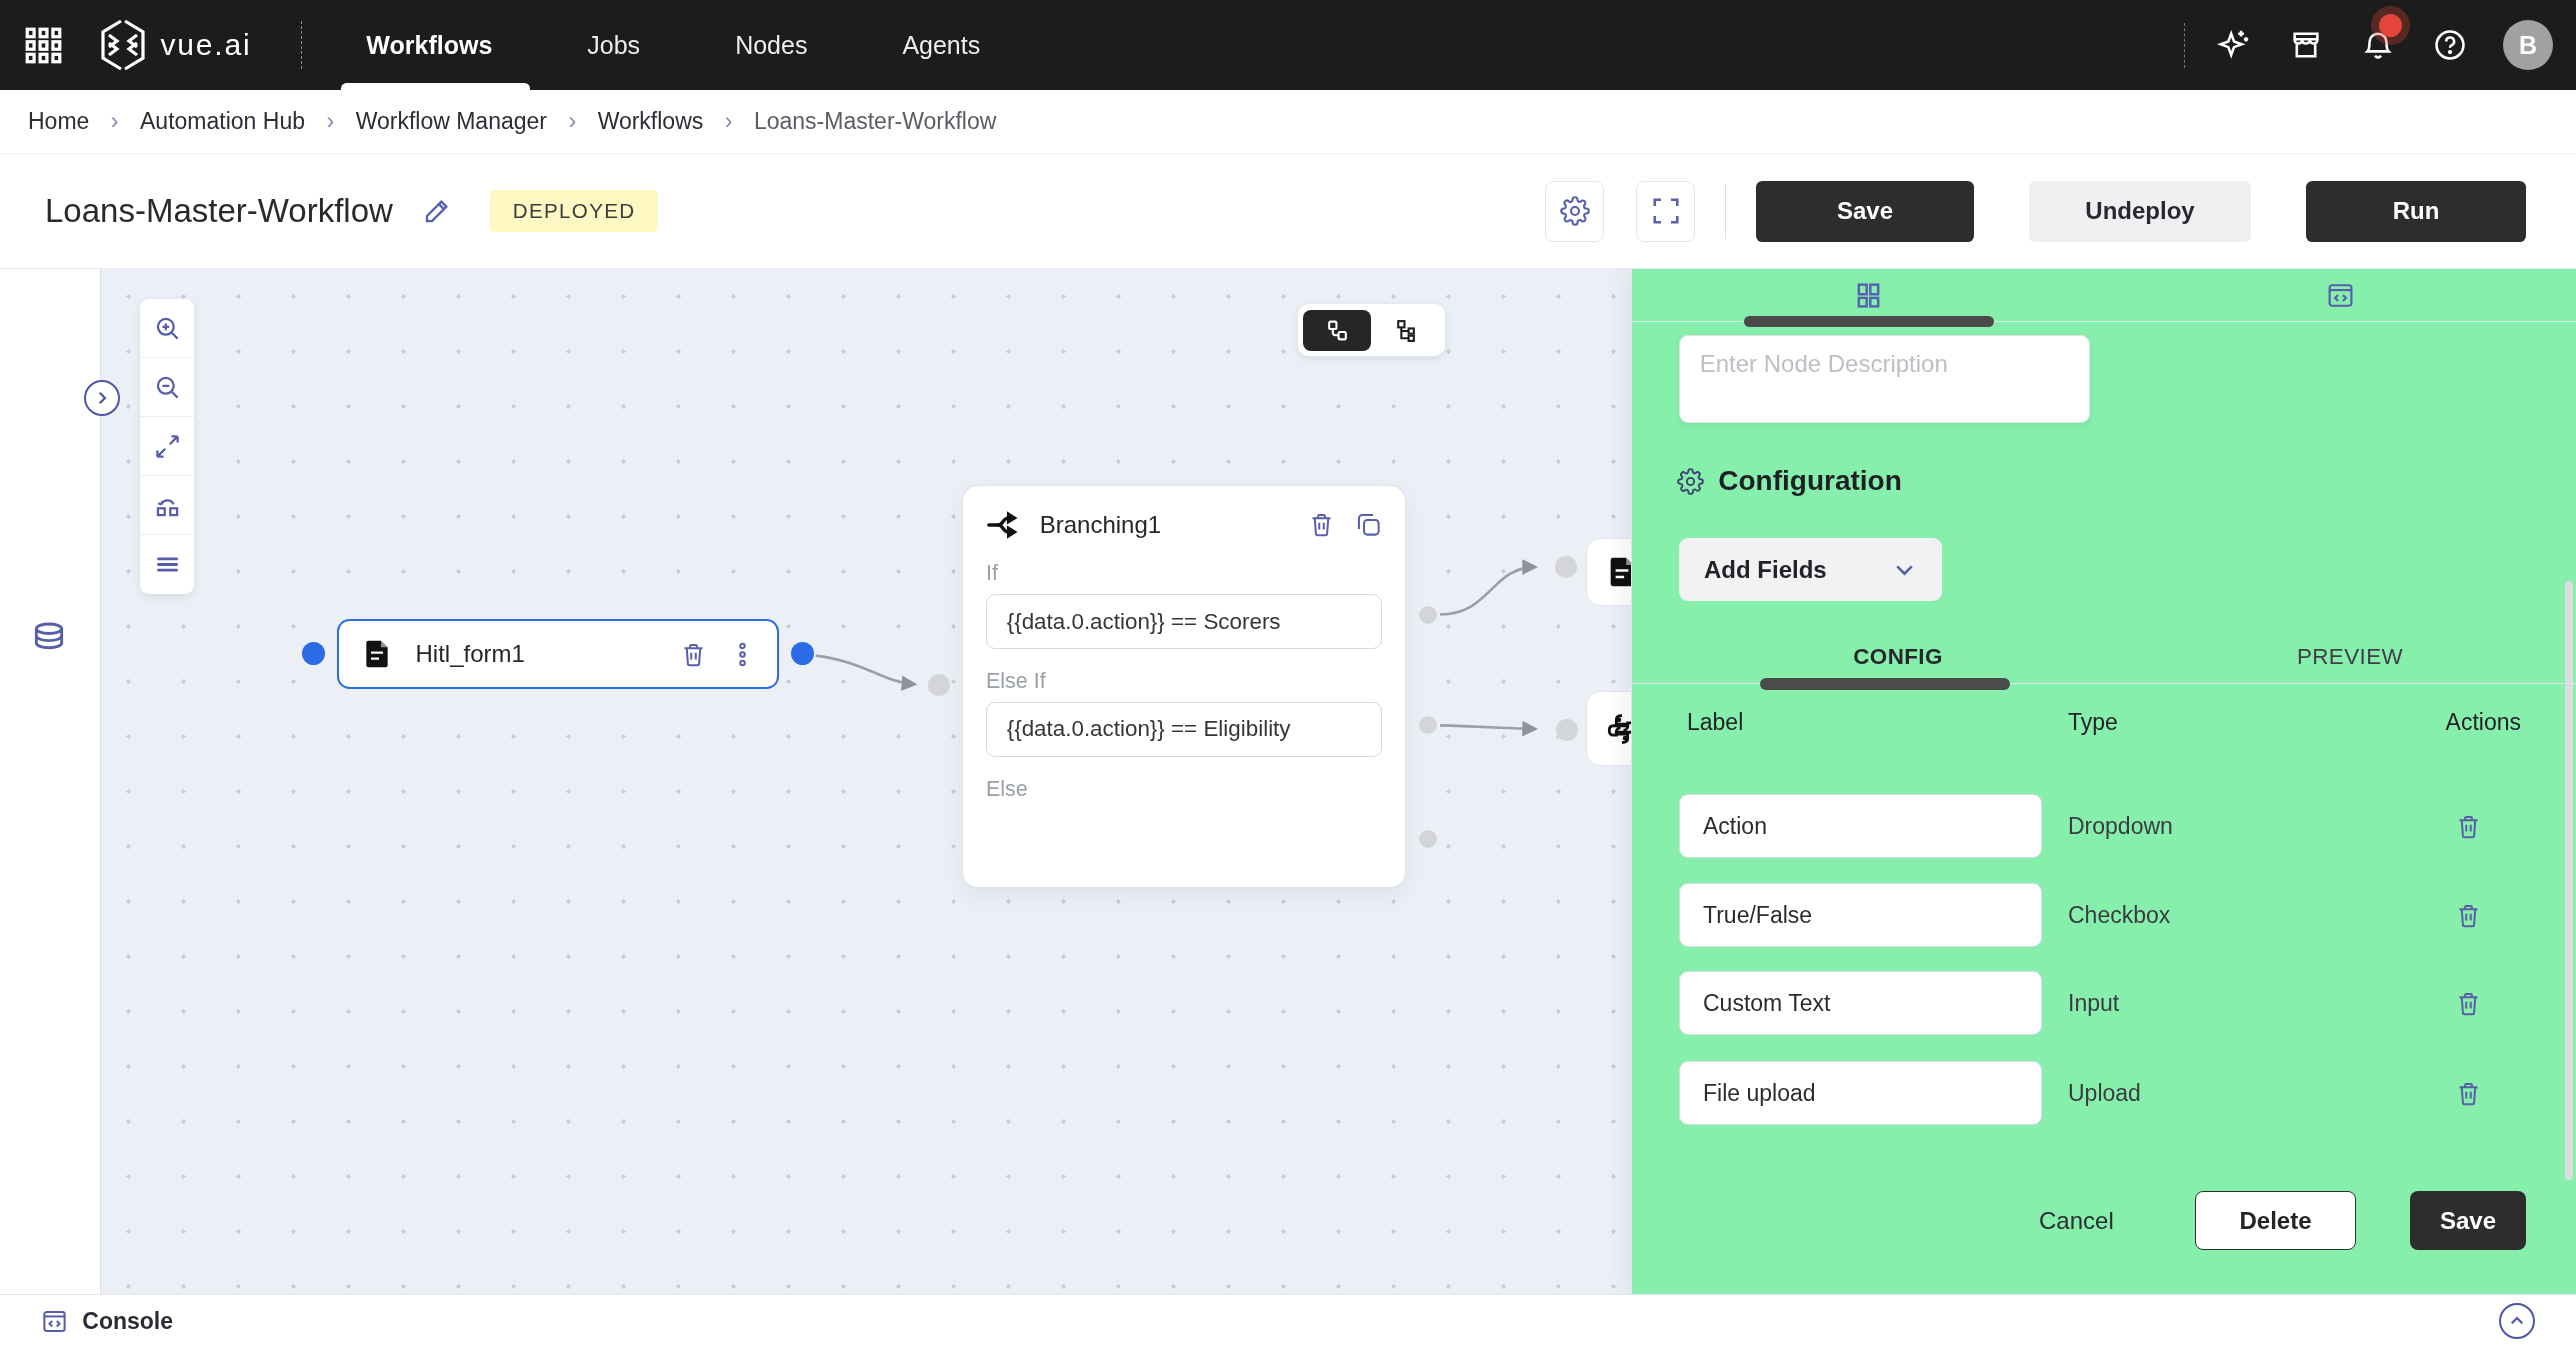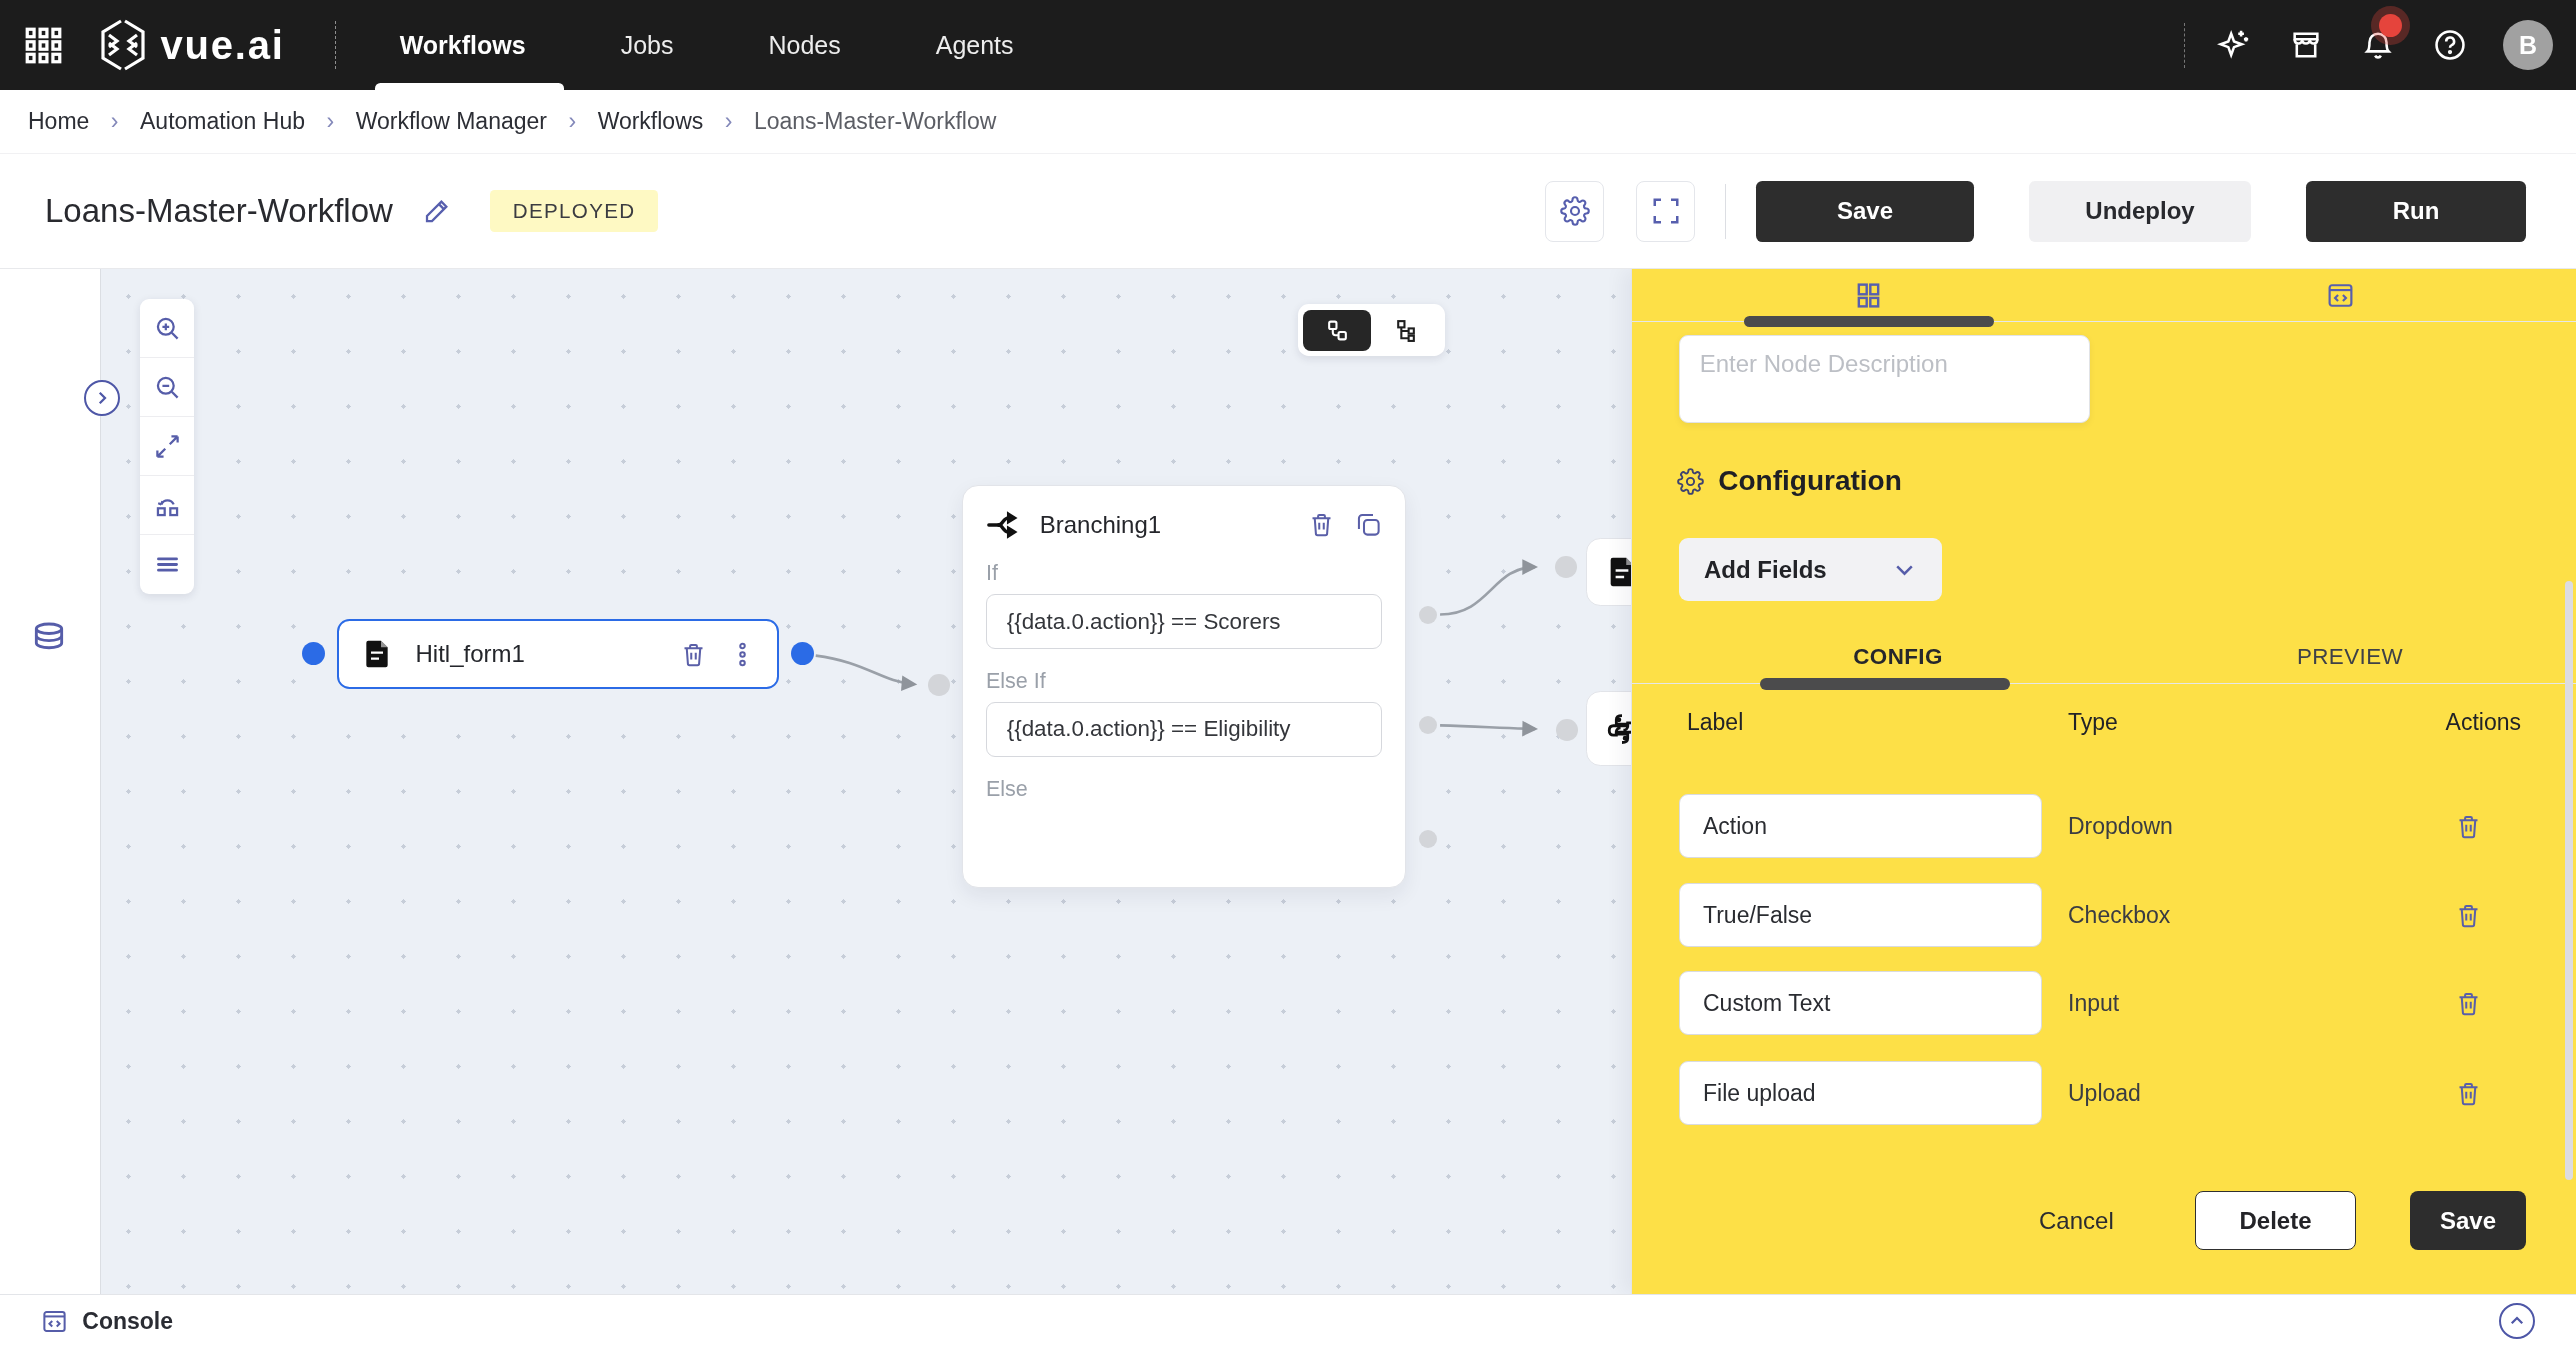--- a/index.html
+++ b/index.html
@@ -5,21 +5,21 @@
   * { margin:0; padding:0; box-sizing:border-box; }
   body { font-family:"Liberation Sans", sans-serif; background:#fff; }
   .screen { position:relative; width:2576px; height:1347px; overflow:hidden; background:#fff; }
 
   
   .topnav { position:absolute; left:0; top:0; width:2576px; height:90px; background:#1c1c1c;
             display:flex; align-items:center; padding:0 23px; z-index:30; }
   .topnav .grid-btn { width:41px; height:41px; color:#fff; display:flex; align-items:center; justify-content:center; }
   .brand { display:flex; align-items:center; margin-left:34px; color:#fff; }
   .brand .mark { width:50px; height:52px; }
-  .brand .brand-text { font-size:40px; letter-spacing:1.8px; margin-left:12.5px; font-weight:700; }
+  .brand .brand-text { font-size:30px; letter-spacing:1.8px; margin-left:12.5px; font-weight:400; }
   .nav-divider { height:48px; border-left:1.8px dashed rgba(255,255,255,0.5); margin:0 0 0 50px; }
   .nav-tabs { display:flex; align-items:center; height:90px; margin-left:64px; gap:95px; }
   .nav-tab { position:relative; height:90px; display:flex; align-items:center; color:#ededed;
              font-size:25px; cursor:pointer; }
   .nav-tab.active { color:#fff; font-weight:700; }
   .nav-tab.active::after { content:""; position:absolute; left:-25px; right:-38px; bottom:0; height:7.2px;
              background:#fff; border-radius:5.4px 5.4px 0 0; }
   .nav-right { margin-left:auto; display:flex; align-items:center; }
   .nav-right .nav-divider2 { height:45px; border-left:1.8px dashed rgba(255,255,255,0.4); margin-right:30px; }
   .nav-icon { width:38px; height:38px; color:#fff; margin-right:34px; position:relative;
@@ -109,21 +109,21 @@
                 padding-left:19.7px; font-size:22.4px; color:#34363b; background:#fff; cursor:text; }
 
   
   .stub-node { position:absolute; background:#fff; border:1.3px solid #e2e4e9; border-radius:14.3px;
                display:flex; align-items:center; padding-left:18px; z-index:1; }
   .stub-a { left:1586px; top:538px; width:98px; height:68px; }
   .stub-b { left:1586px; top:691px; width:98px; height:75px; }
   .stub-node svg { width:34px; height:34px; color:#111; }
 
   
-  .panel { position:absolute; left:1631px; top:269px; width:945px; height:1025px; background:#fde047;
+  .panel { position:absolute; left:1631px; top:269px; width:945px; height:1025px; background:#86efac;
            border-left:0.9px solid #e2e4e8; box-shadow:-9px 0 18px rgba(20,25,50,0.05); z-index:10; }
   .panel-tabbar { position:absolute; left:0; top:0; width:100%; height:53px; border-bottom:0.9px solid #e5e7ea; display:flex; }
   .panel-tab { flex:1; display:flex; align-items:center; justify-content:center; color:#575fae; cursor:pointer; }
   .panel-tab svg { width:29px; height:29px; }
   .ind-dark { position:absolute; background:#4b4b4c; border-radius:6.3px; z-index:3; }
   .ind-top { left:112px; top:47px; width:250px; height:10.7px; }
   .desc-box { position:absolute; left:47px; top:66px; width:411px; height:88px; border:0.9px solid #e1e3e7;
               border-radius:9px; box-shadow:0 2.7px 7.2px rgba(20,25,50,0.06); font-family:inherit;
               font-size:24px; color:#34363b; padding:14.3px 19.7px; resize:none; outline:none; }
   .desc-box::placeholder { color:#bcbfc5; }

